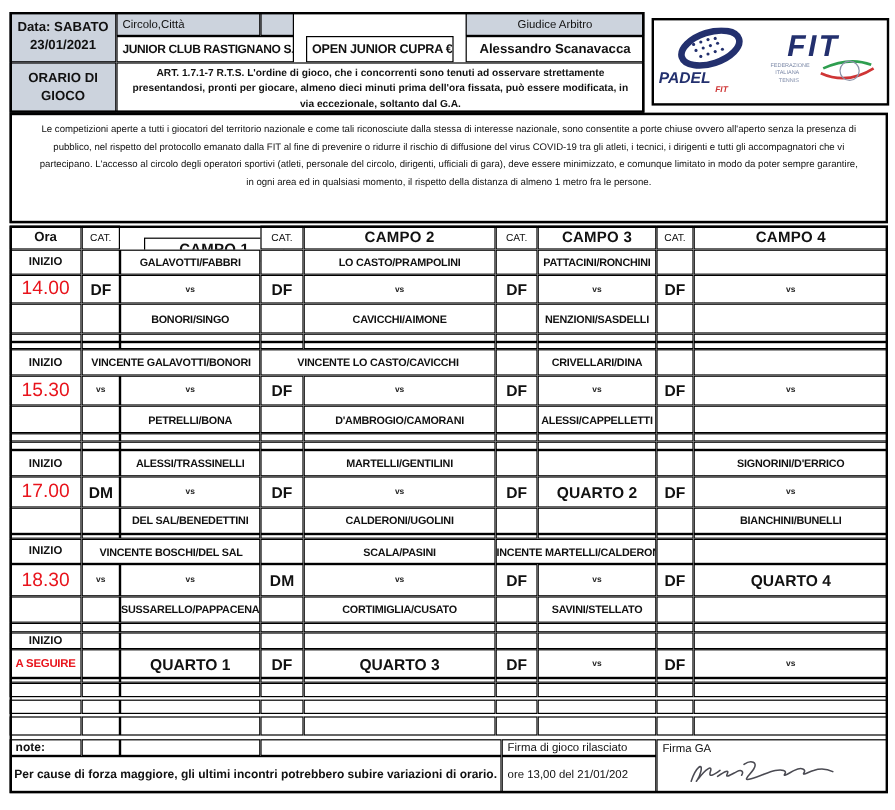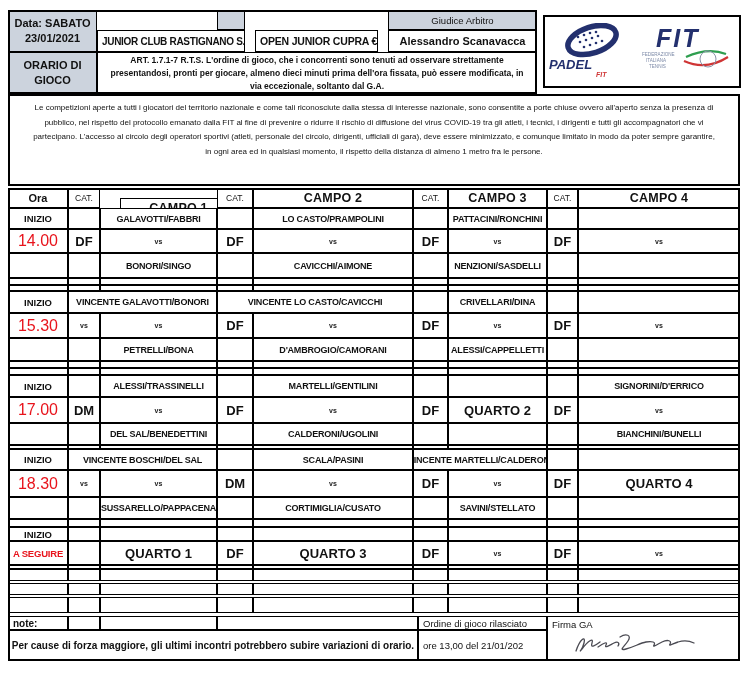--- a/index.html
+++ b/index.html
@@ -47,20 +47,21 @@
 </style>
 </head>
 <body>
 
 <div class="page">
 
   <div class="cell gray datecell" style="left:8px;top:10px;width:89px;height:42px">
     <div>Data: SABATO</div>
     <div>23/01/2021</div>
   </div>
+  <div class="cell gray left lbl" style="left:97px;top:10px;width:120px;height:20px">Circolo,Città</div>
   <div class="cell gray" style="left:217px;top:10px;width:28px;height:20px"></div>
   <div class="cell gray lblc" style="left:388px;top:10px;width:149px;height:20px">Giudice Arbitro</div>
   <div class="cell left valb" style="left:97px;top:30px;width:148px;height:22px">JUNIOR CLUB RASTIGNANO S.D.</div>
   <div class="cell left valb2" style="left:255px;top:30px;width:123px;height:22px">OPEN JUNIOR CUPRA €1500</div>
   <div class="cell valb3" style="left:388px;top:30px;width:149px;height:22px">Alessandro Scanavacca</div>
   <div class="cell gray orario wrap" style="left:8px;top:52px;width:89px;height:42px">ORARIO DI GIOCO</div>
   <div class="cell arttext wrap" style="left:97px;top:52px;width:440px;height:42px">ART. 1.7.1-7 R.T.S. L'ordine di gioco, che i concorrenti sono tenuti ad osservare strettamente presentandosi, pronti per giocare, almeno dieci minuti prima dell'ora fissata, può essere modificata, in via eccezionale, soltanto dal G.A.</div>
   <div class="outline" style="left:8px;top:10px;width:529px;height:84px"></div>
 
   <div class="logobox">
@@ -319,21 +320,21 @@
       <div class="cell" style="left: 448px; top: 597px; width: 99px; height: 16px;"></div>
       <div class="cell" style="left: 547px; top: 597px; width: 31px; height: 16px;"></div>
       <div class="cell" style="left: 578px; top: 597px; width: 162px; height: 16px;"></div>
     </div>
   <div class="outline" style="left:8px;top:188px;width:732px;height:473px"></div>
 
   <div class="cell left notelbl" style="left:8px;top:616px;width:60px;height:14px">note:</div>
   <div class="cell" style="left:68px;top:616px;width:32px;height:14px"></div>
   <div class="cell" style="left:100px;top:616px;width:117px;height:14px"></div>
   <div class="cell" style="left:217px;top:616px;width:201px;height:14px"></div>
-  <div class="cell left ordine" style="left:418px;top:616px;width:129px;height:14px">Ordine di gioco rilasciato</div>
+  <div class="cell left ordine" style="left:418px;top:616px;width:129px;height:14px">Firma di gioco rilasciato</div>
   <div class="cell forcemaj wrap" style="left:8px;top:630px;width:410px;height:31px">Per cause di forza maggiore, gli ultimi incontri potrebbero subire variazioni di orario.</div>
   <div class="cell left ordine" style="left:418px;top:630px;width:129px;height:31px">ore 13,00 del 21/01/202</div>
   <div class="cell firma" style="left:547px;top:616px;width:193px;height:45px">
     <span>Firma GA</span>
     <svg width="150" height="30" viewBox="0 0 150 30">
       <path d="M8,22 C12,10 18,6 16,14 C14,22 10,24 14,20 C20,12 26,8 24,14 C22,20 28,16 32,13 M30,18 C36,14 40,12 38,16 C36,20 42,16 46,14 C50,12 52,14 50,17 M52,8 C58,4 64,6 60,12 C56,18 50,22 58,20 C66,18 72,14 78,13 C84,12 88,13 86,16 C84,19 90,15 94,13 C100,10 104,12 102,15 C100,18 106,14 110,13 C116,11 122,12 126,14" stroke="#4a4a52" stroke-width="1.3" fill="none" stroke-linecap="round"></path>
     </svg>
   </div>
 
 </div>

